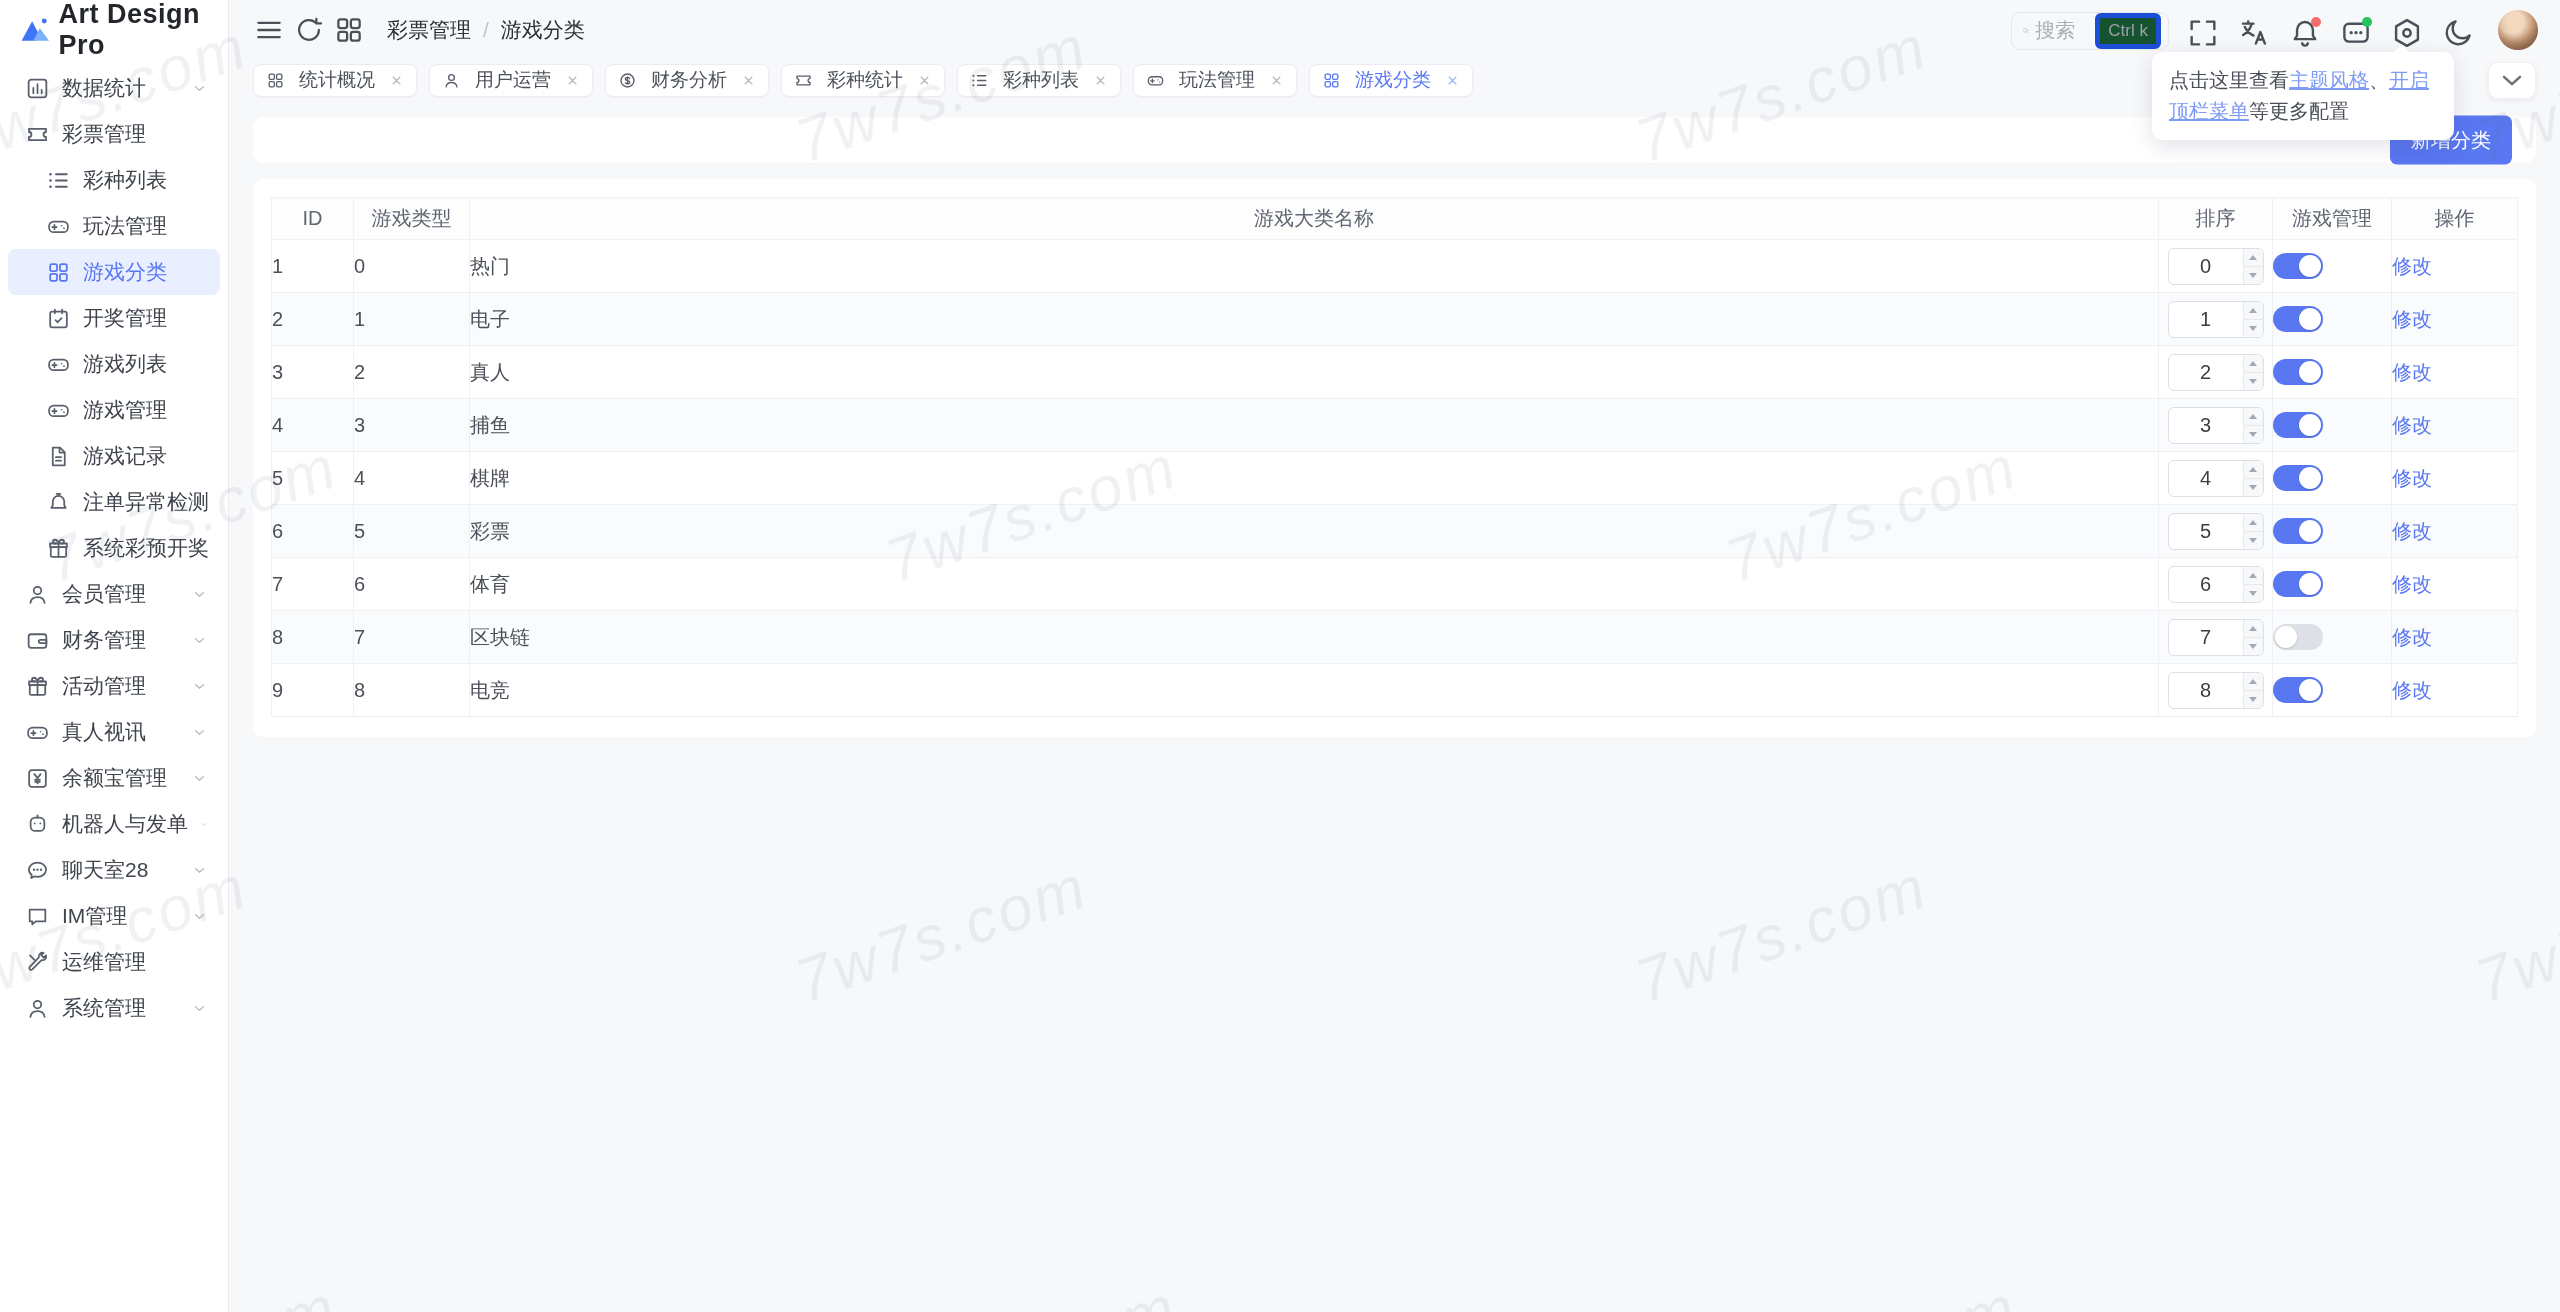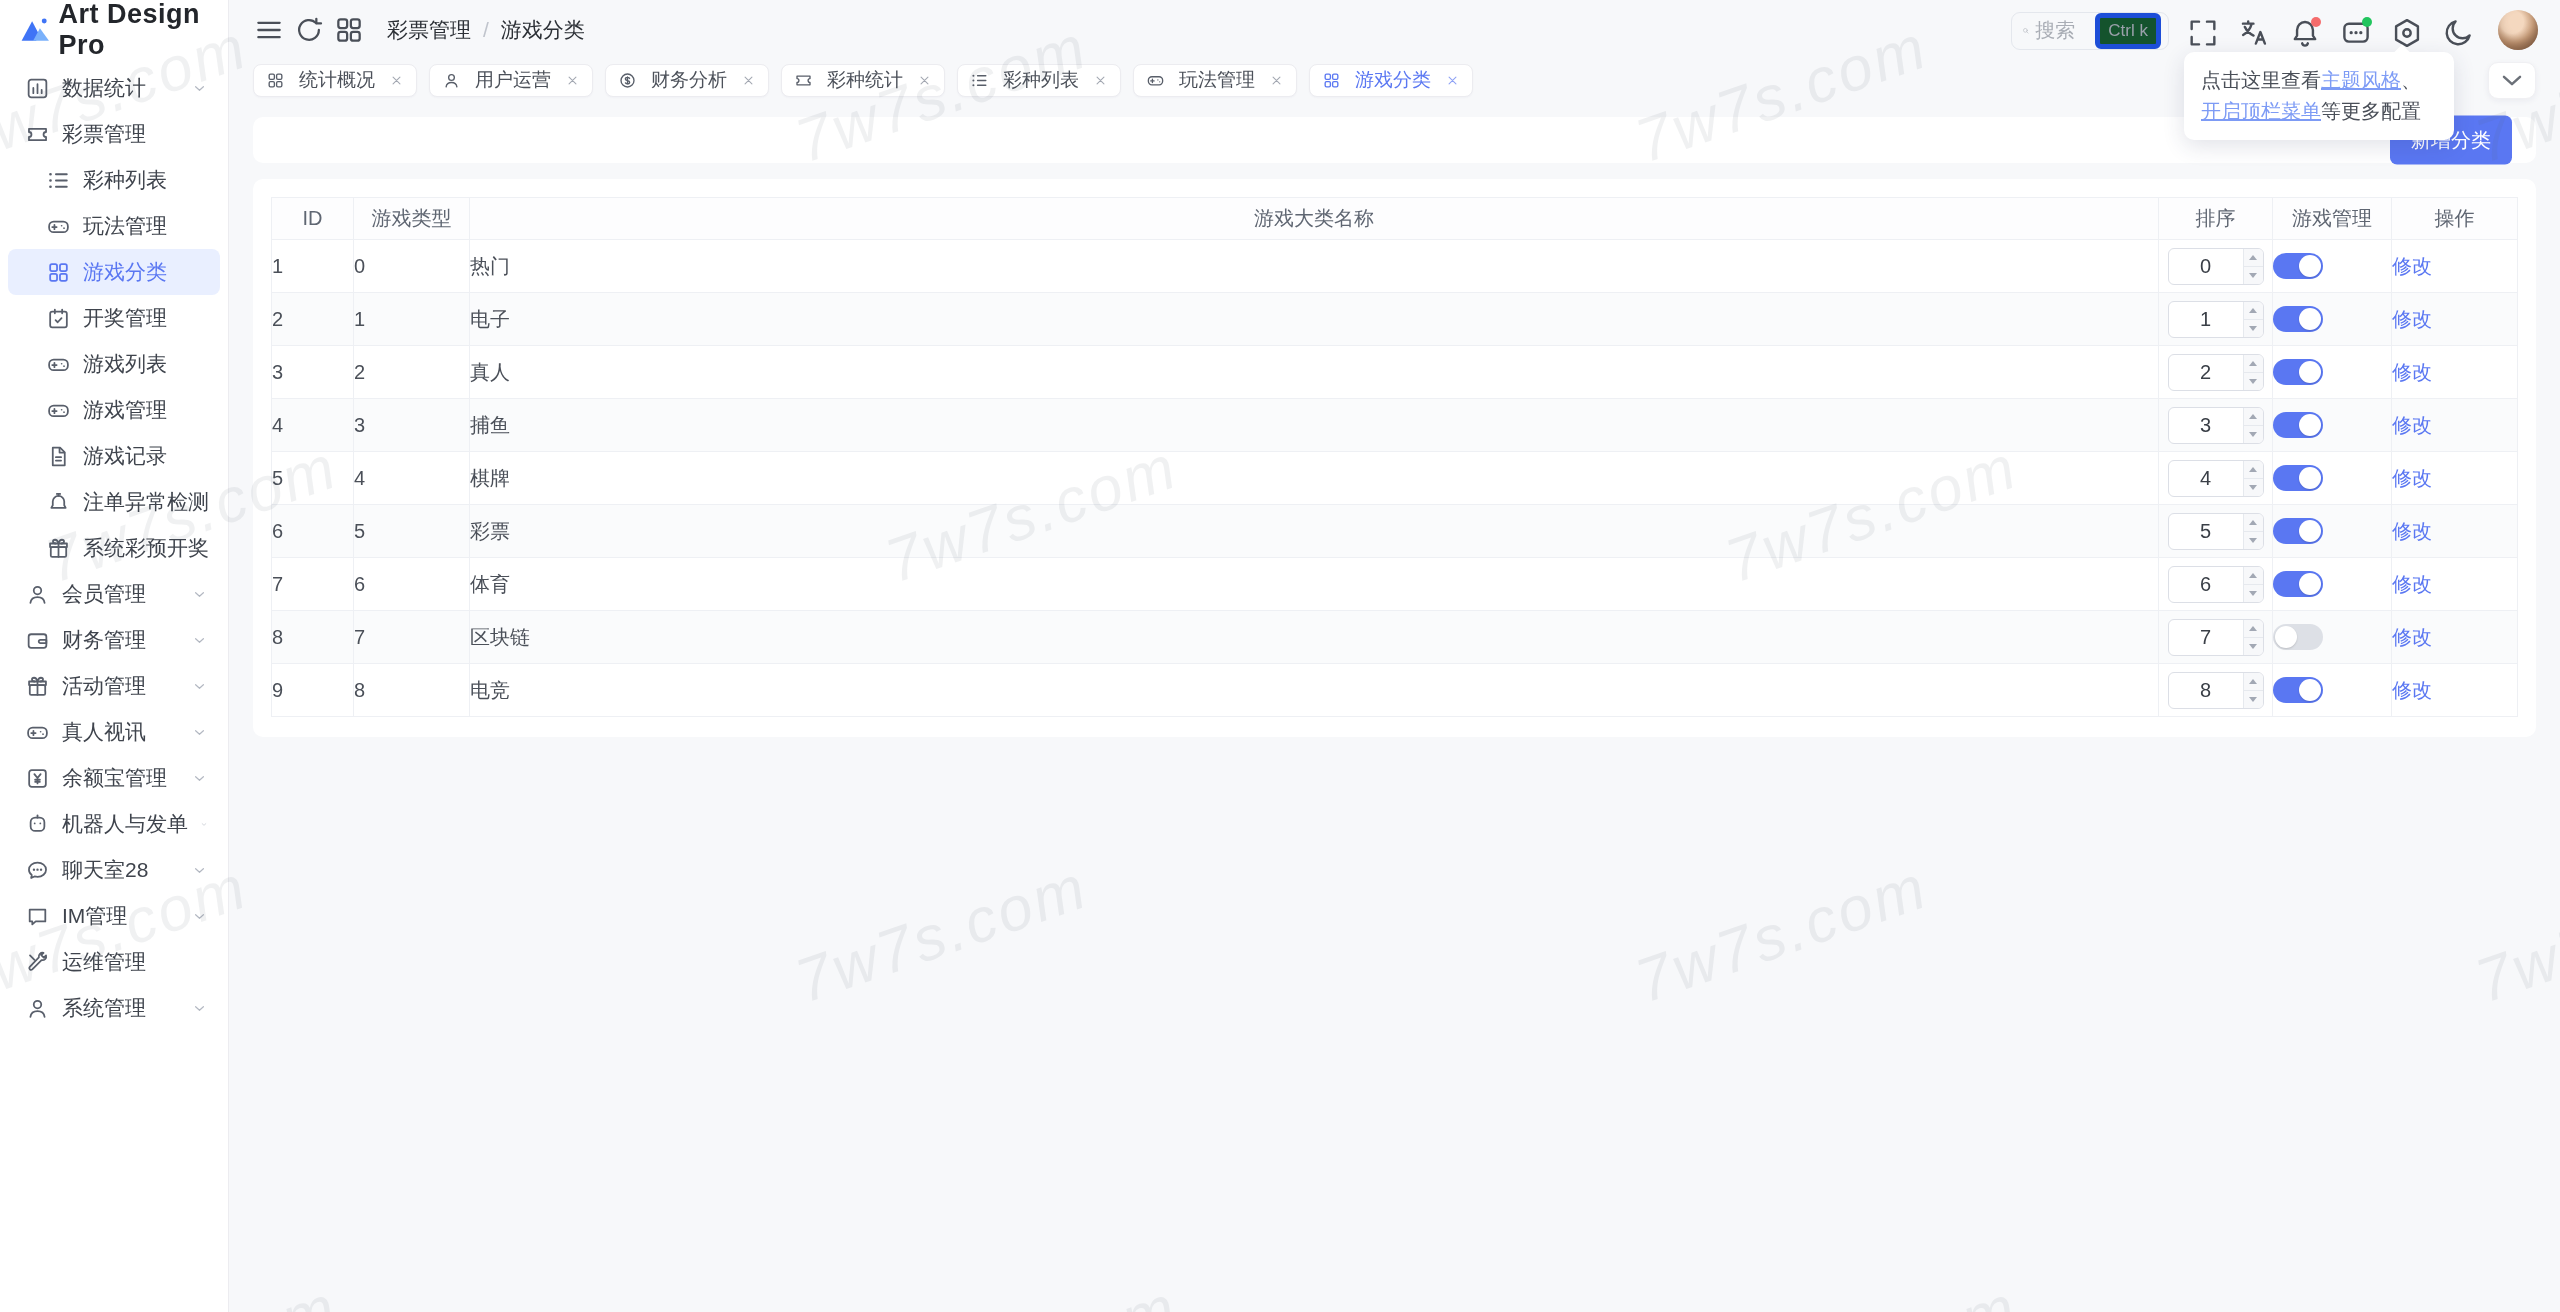--- a/index.html
+++ b/index.html
@@ -95,21 +95,21 @@
 
   .toggle{display:inline-flex;width:50px;height:26px;border-radius:13px;background:#dde0e6;position:relative;cursor:pointer;vertical-align:middle;transition:none;}
   .toggle .knob{position:absolute;top:2px;left:2px;width:22px;height:22px;border-radius:50%;background:#fff;box-shadow:0 1px 2px rgba(0,0,0,.15);}
   .toggle.on{background:var(--primary);}
   .toggle.on .knob{left:auto;right:2px;}
 
   .edit-link{color:var(--primary);cursor:pointer;font-size:20px;text-decoration:none;}
 
   
   .tooltip{position:absolute;top:52px;right:106px;z-index:60;background:#fff;border-radius:10px;
-           box-shadow:0 6px 22px rgba(40,50,90,.14);padding:13px 17px;font-size:20px;line-height:31px;color:#4a4f58;width:270px;}
+           box-shadow:0 6px 22px rgba(40,50,90,.14);padding:13px 17px;font-size:20px;line-height:31px;color:#4a4f58;width:302px;}
   .tooltip:before{content:"";position:absolute;top:-5px;right:46px;width:12px;height:12px;background:#fff;transform:rotate(45deg);}
   .tooltip a{color:#7d9bf5;text-decoration:underline;cursor:pointer;}
 
   
   #watermarks{position:absolute;inset:0;pointer-events:none;z-index:50;overflow:hidden;}
   .wm{position:absolute;font-size:62px;font-style:italic;letter-spacing:3px;color:rgba(90,95,110,.09);
       transform:rotate(-19deg);white-space:nowrap;}
 </style>
 </head>
 <body>

